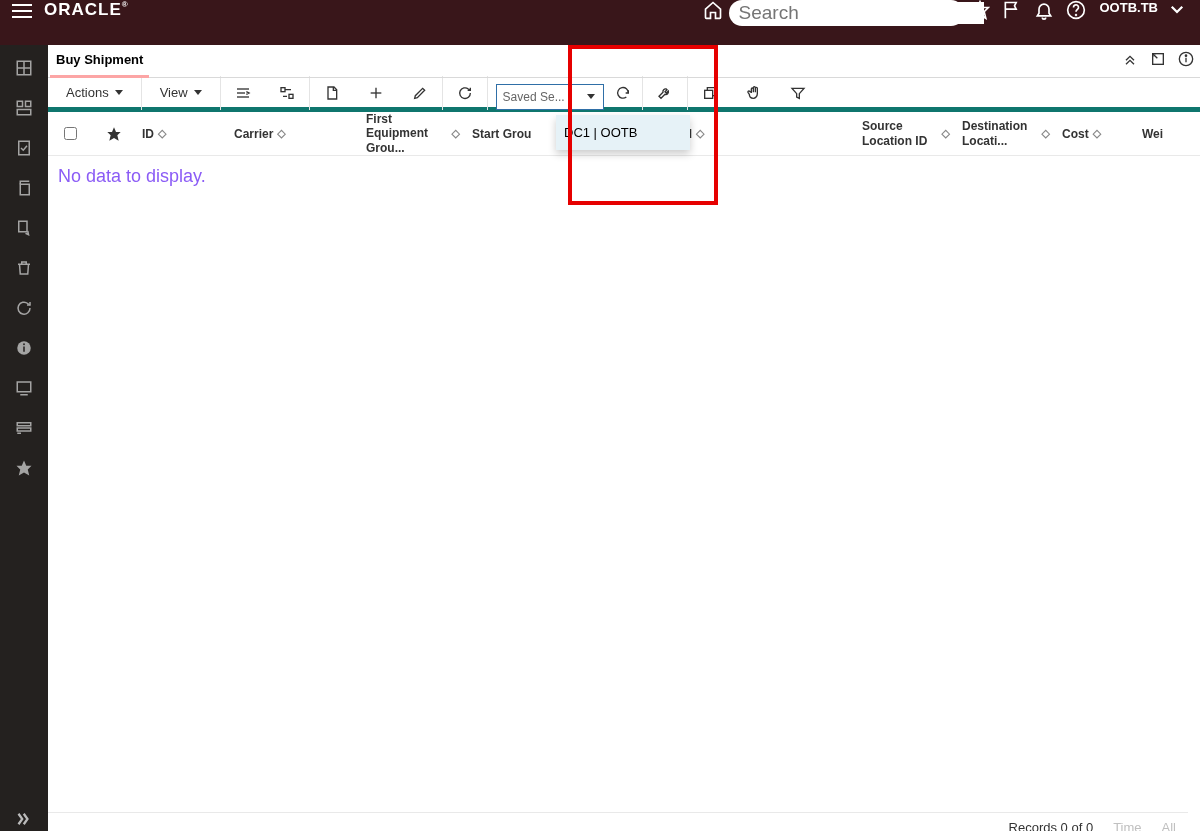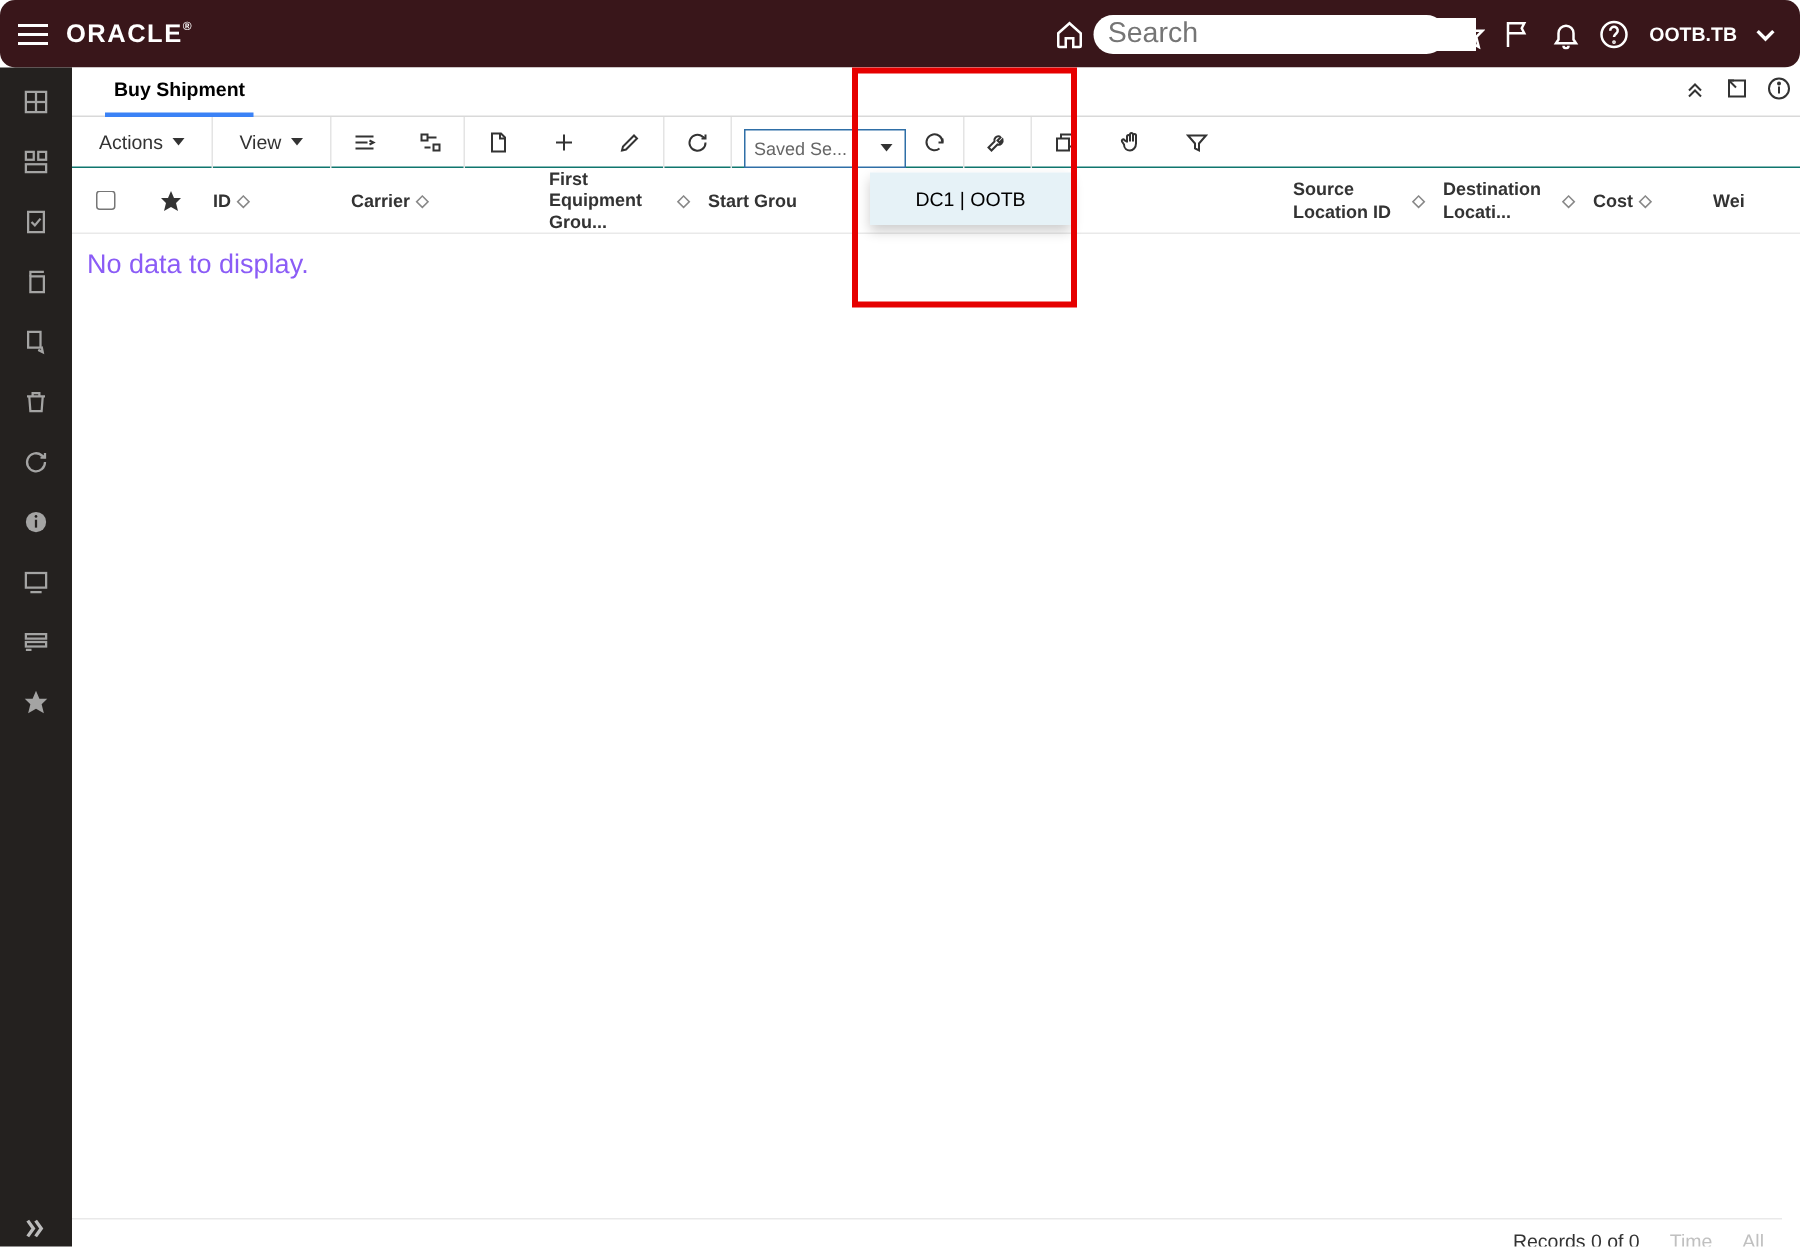--- a/index.html
+++ b/index.html
@@ -1,51 +1,51 @@
 <!DOCTYPE html>
 <html><head>
 <meta charset="utf-8">
 <style>
 * { box-sizing: border-box; margin: 0; padding: 0; font-family: Arial, Helvetica, sans-serif; }
 html, body { width: 1200px; height: 831px; overflow: hidden; background: #fff; }
 
-.top-bar { height: 45px; background: #39161a; display: flex; align-items: center; color: #fff; padding: 0 8px; border-radius: 10px; }
+.top-bar { height: 45px; background: #39161a; display: flex; align-items: flex-start; color: #fff; padding: 0 8px; }
 .hamburger { width: 28px; display: flex; flex-direction: column; gap: 4px; cursor: pointer; padding: 4px; }
 .hamburger span { height: 2px; background: #fff; }
 .brand { font-weight: bold; font-size: 17px; letter-spacing: 1px; margin-left: 8px; }
 .brand sup { font-size: 8px; vertical-align: top; }
 .app-title { font-size: 15px; margin-left: 8px; font-weight: 300; }
 .spacer { flex: 1; }
 .top-icon { margin: 0 6px; cursor: pointer; display: flex; align-items: center; }
 .search-box { display: flex; align-items: center; background: #fff; border-radius: 16px; height: 26px; padding: 0 10px; width: 235px; }
 .search-box input { border: none; outline: none; font-size: 19px; flex: 1; color: #555; }
 .user { font-size: 13px; font-weight: bold; margin: 0 4px 0 8px; }
 
 .main-wrap { display: flex; height: 797px; }
 .side-rail { width: 48px; background: #24211f; display: flex; flex-direction: column; align-items: center; padding-top: 14px; gap: 22px; color: #bbb; position: relative; }
 .side-icon { cursor: pointer; opacity: .85; }
 .rail-footer { position: absolute; bottom: 14px; left: 12px; cursor: pointer; }
 
 .content { flex: 1; display: flex; flex-direction: column; background: #fff; position: relative; }
 
 .page-tab-row { display: flex; align-items: center; height: 33px; border-bottom: 1px solid #d9d9d9; padding-left: 2px; position: relative; }
-.page-tab { font-size: 13px; font-weight: bold; padding: 8px 6px; border-bottom: 3px solid #3b82f6; margin-left: 20px; }
+.page-tab { font-size: 13px; font-weight: bold; padding: 8px 6px; border-bottom: 3px solid #fca5a5; margin-left: 0; }
 .page-tab-row .right-icons { position: absolute; right: 6px; top: 6px; display: flex; gap: 12px; color: #333; }
 .right-icons svg { cursor: pointer; }
 
-.toolbar { display: flex; align-items: center; height: 34px; border-bottom: 1px solid #0f766e; font-size: 13px; color: #333; }
+.toolbar { display: flex; align-items: center; height: 34px; border-bottom: 5px solid #0f766e; font-size: 13px; color: #333; }
 .tb-sep { width: 1px; height: 34px; background: #e4e4e4; }
 .tb-btn { padding: 0 18px; height: 34px; display: flex; align-items: center; gap: 6px; cursor: pointer; }
 .tb-iconbtn { width: 44px; height: 34px; display: flex; align-items: center; justify-content: center; cursor: pointer; }
 .caret-down { width: 0; height: 0; border-left: 4px solid transparent; border-right: 4px solid transparent; border-top: 5px solid #333; }
 
 .saved-search-wrap { position: relative; display: flex; align-items: flex-end; gap: 8px; padding: 0 8px; }
 .saved-search { border: 1px solid #2f6fa7; height: 26px; width: 108px; display: flex; align-items: center; justify-content: space-between; padding: 0 8px 0 6px; font-size: 12px; color: #666; cursor: pointer; background: #fff; }
 
-.dropdown-panel { position: absolute; top: 70px; left: 532px; width: 134px; background: #fff; box-shadow: 0 4px 8px rgba(0,0,0,.2); z-index: 50; text-align: center; }
+.dropdown-panel { position: absolute; top: 70px; left: 508px; width: 134px; background: #fff; box-shadow: 0 4px 8px rgba(0,0,0,.2); z-index: 50; }
 .dropdown-panel .dd-item { padding: 10px 8px; font-size: 13px; cursor: pointer; }
 .dropdown-panel .dd-item.hl { background: #e6f2f7; }
 .highlight-rect { position: absolute; top: 0px; left: 520px; width: 150px; height: 160px; border: 4px solid #e60000; z-index: 60; pointer-events: none; }
 
 .grid-head { display: flex; align-items: center; height: 44px; border-bottom: 1px solid #e9e9e9; font-size: 12px; color: #333; font-weight: bold; }
 .grid-head .hcell { display: flex; align-items: center; gap: 4px; padding: 0 6px; }
 .sort-ic { color: #888; font-size: 11px; }
 .grid-body { padding: 10px; font-size: 18px; color: #8b5cf6; }
 
 .footer { position: absolute; bottom: 0; left: 0; right: 12px; height: 30px; border-top: 1px solid #e9e9e9; display: flex; align-items: center; justify-content: flex-end; font-size: 13px; padding-right: 12px; gap: 20px; color: #333; }

